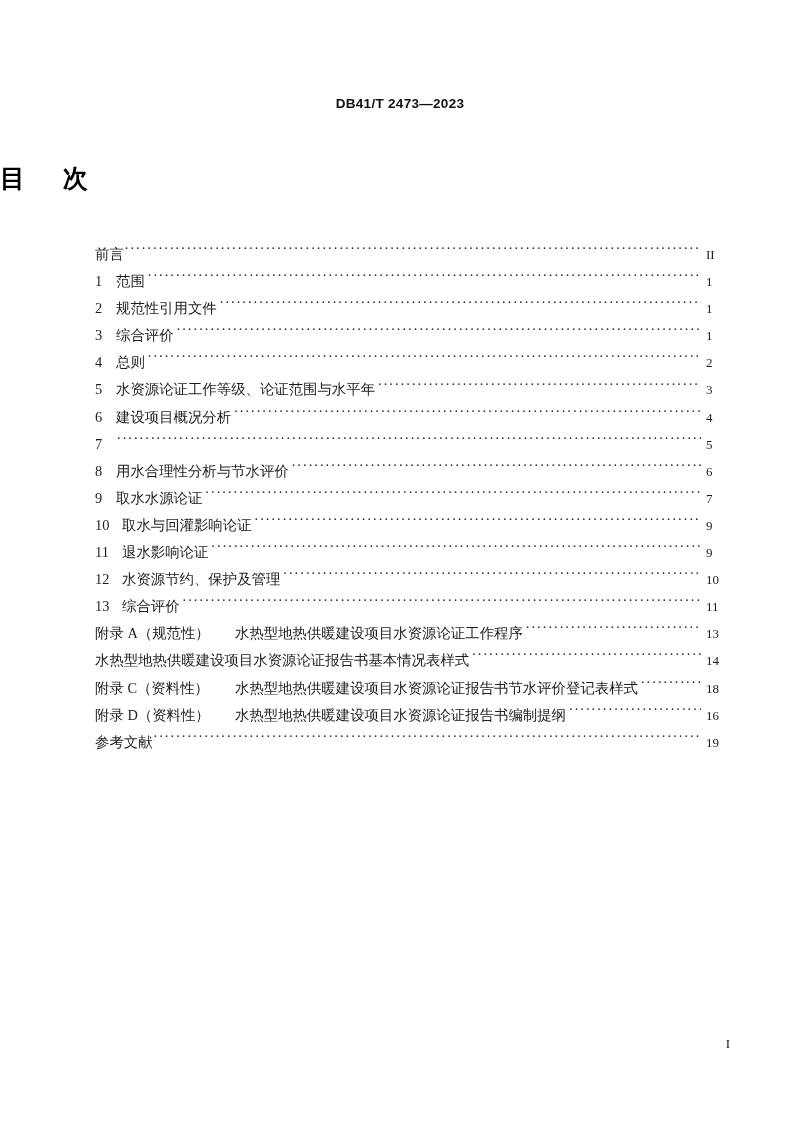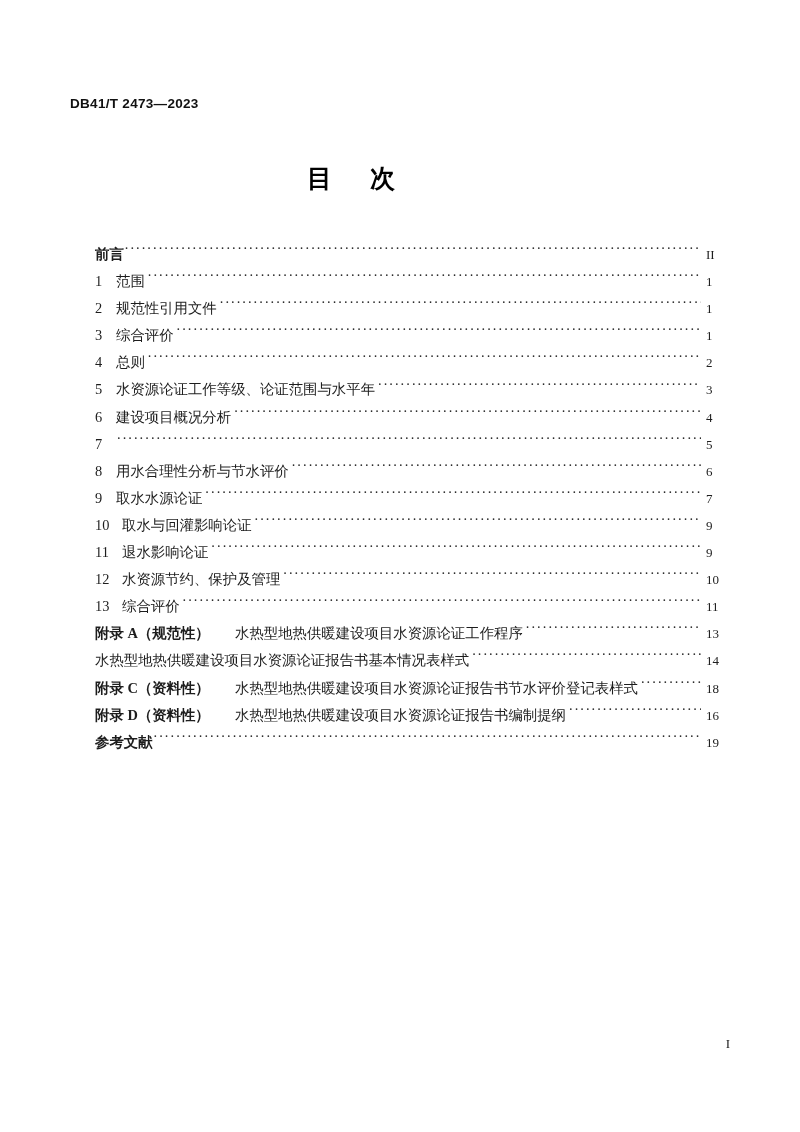--- a/index.html
+++ b/index.html
@@ -23,36 +23,35 @@
     width: 800px;
     height: 1132px;
   }
 
   
   .doc-header {
     position: absolute;
     top: 96px;
     left: 70px;
     right: 70px;
-    text-align: left;
+    text-align: center;
     font-family: "Liberation Sans", "DejaVu Sans", sans-serif;
     font-weight: bold;
     font-size: 13.5px;
     letter-spacing: 0.3px;
     color: #111111;
     white-space: pre;
   }
 
   
   .toc-title {
     position: absolute;
     top: 162px;
     left: 0;
     width: 704px;
-    text-align: center;
     font-family: "Liberation Sans", "DejaVu Sans", sans-serif;
     font-weight: bold;
     font-size: 25px;
     letter-spacing: 2px;
     color: #000000;
     white-space: pre;
   }
 
   
   .toc {
@@ -79,21 +78,20 @@
     text-align: left;
     font-size: 14.4px;
   }
   .toc-row.wide .toc-num {
     width: 27px;
   }
 
   
   .toc-label {
     flex: 0 0 auto;
-    font-weight: bold;
   }
   .toc-row.appendix .toc-label {
     
     min-width: 118px;
     padding-right: 22px;
   }
 
   .toc-text {
     flex: 0 0 auto;
     padding-right: 2px;

